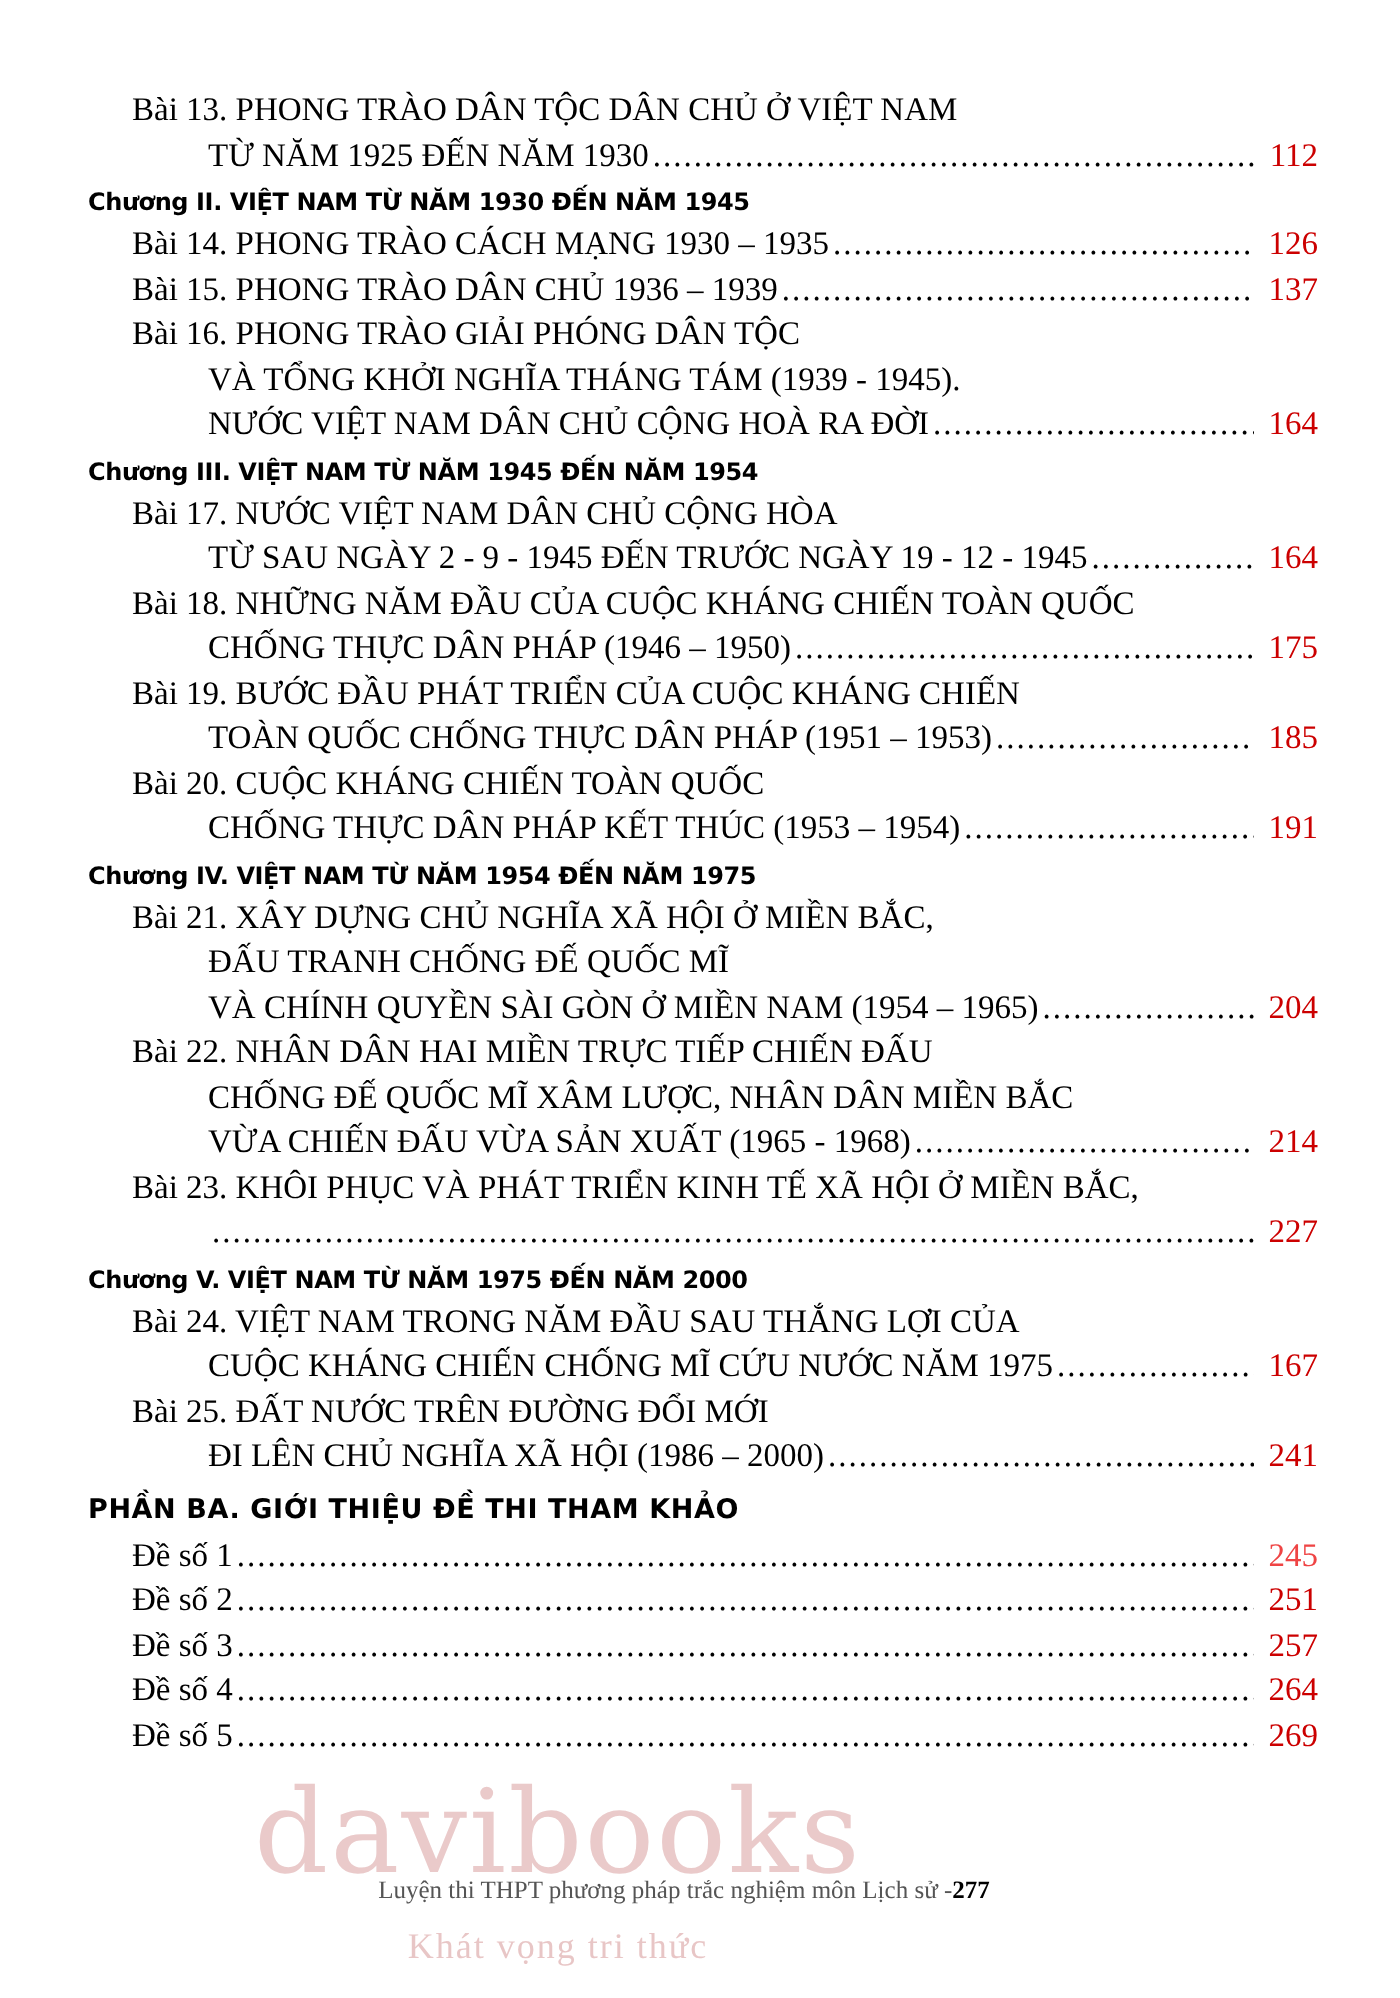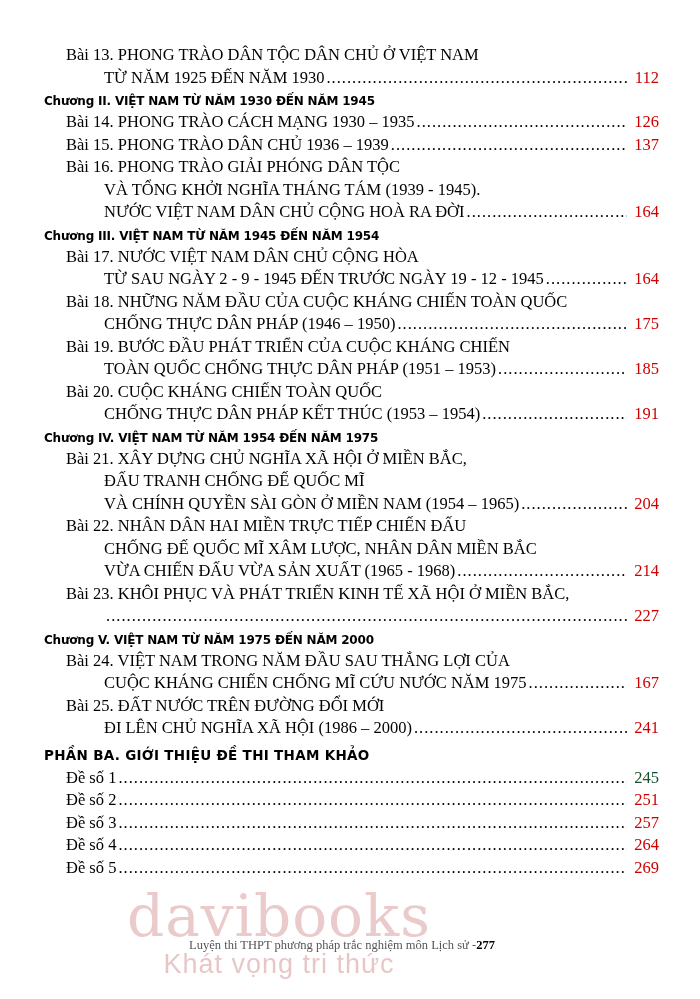--- a/index.html
+++ b/index.html
@@ -102,26 +102,26 @@
   }
   .wm-main {
     font-family: "DejaVu Serif", serif;
     font-size: 58px;
     color: #e3b9b9;
     opacity: 0.75;
     letter-spacing: 1px;
     line-height: 62px;
   }
   .wm-sub {
-    font-family: Liberation Sans, sans-serif;
-    font-size: 27px;
+    font-family: Liberation Serif, serif;
+    font-size: 18px;
     color: #e3b9b9;
     opacity: 0.8;
     letter-spacing: 1px;
-    margin-top: 2px;
+    margin-top: 16px;
   }
 
   .footer {
     position: absolute;
     left: 0;
     top: 938px;
     width: 684px;
     text-align: center;
     font-size: 12.5px;
     color: #555;
@@ -299,21 +299,21 @@
           <span class="txt">ĐI LÊN CHỦ NGHĨA XÃ HỘI (1986 – 2000)</span>
           <span class="dots">........................................................................................................................................................................................................</span>
           <span class="pg" style="color: rgb(204, 0, 0);">241</span>
         </div>
       </div>
       <div class="part">PHẦN BA. GIỚI THIỆU ĐỀ THI THAM KHẢO</div>
       <div class="entry">
         <div class="line indent1">
           <span class="txt">Đề số 1</span>
           <span class="dots">........................................................................................................................................................................................................</span>
-          <span class="pg" style="color: #14532d;">245</span>
+          <span class="pg" style="color: #ef4444;">245</span>
         </div>
       </div>
       <div class="entry">
         <div class="line indent1">
           <span class="txt">Đề số 2</span>
           <span class="dots">........................................................................................................................................................................................................</span>
           <span class="pg" style="color: rgb(204, 0, 0);">251</span>
         </div>
       </div>
       <div class="entry">

